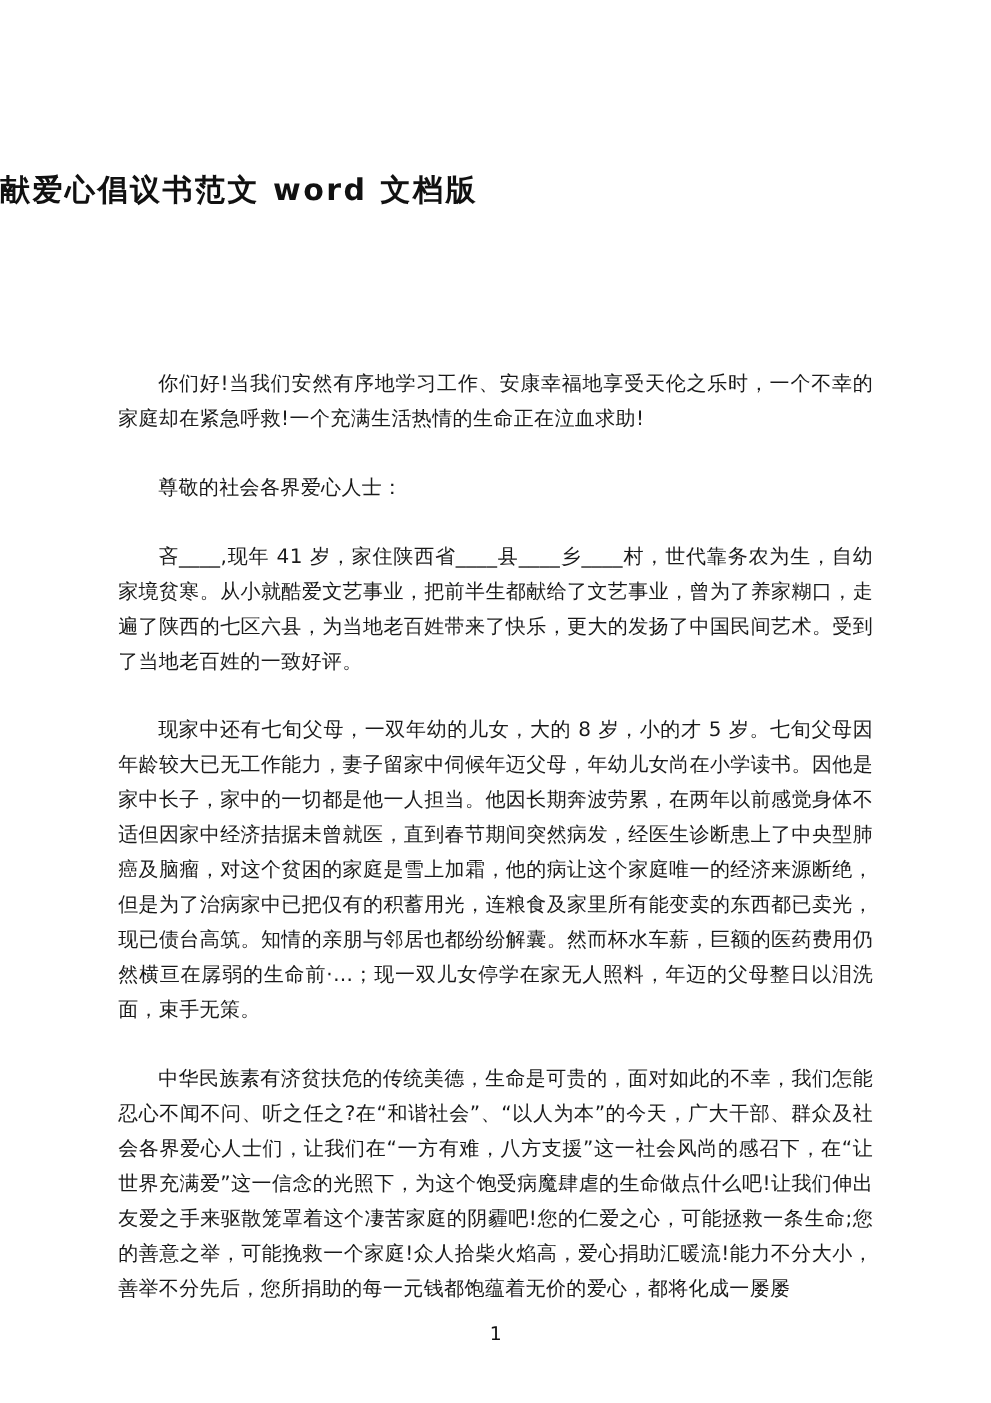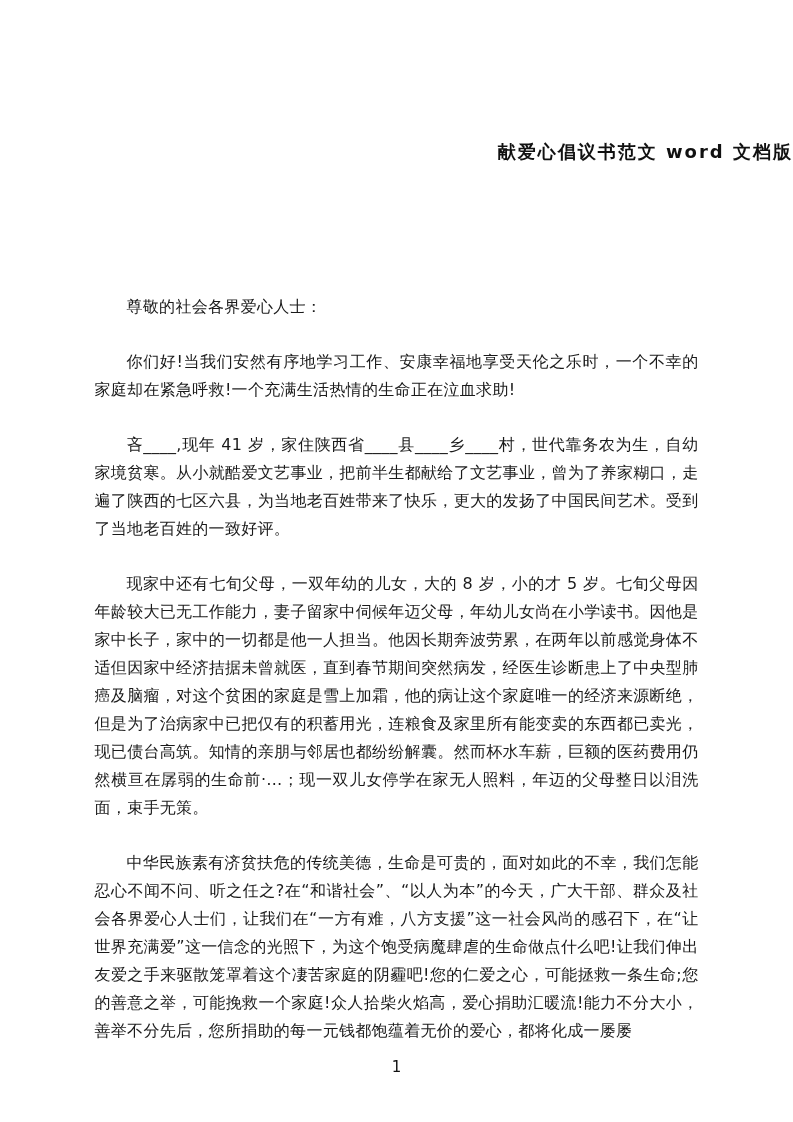--- a/index.html
+++ b/index.html
@@ -13,22 +13,22 @@
     height: 1122px;
     background: #ffffff;
     color: #1a1a1a;
     font-family: "DejaVu Sans", "Liberation Sans", sans-serif;
     overflow: hidden;
     box-sizing: border-box;
   }
   .doc-title {
     margin: 0;
     padding-top: 136px;
-    text-align: right;
-    font-size: 18px;
+    text-align: left;
+    font-size: 24px;
     line-height: 32px;
     font-weight: 700;
     letter-spacing: 2px;
     color: #111111;
   }
   .doc-body {
     width: 604px;
     margin: 0 auto;
     padding-top: 125px;
   }
@@ -52,22 +52,22 @@
   }
 </style>
 </head>
 <body>
 
 <div class="page">
 
   <h1 class="doc-title">献爱心倡议书范文 word 文档版</h1>
 
   <div class="doc-body">
+    <p class="para">你们好!当我们安然有序地学习工作、安康幸福地享受天伦之乐时，一个不幸的家庭却在紧急呼救!一个充满生活热情的生命正在泣血求助!</p>
     <p class="para">尊敬的社会各界爱心人士：</p>
-    <p class="para">你们好!当我们安然有序地学习工作、安康幸福地享受天伦之乐时，一个不幸的家庭却在紧急呼救!一个充满生活热情的生命正在泣血求助!</p>
     <p class="para">吝____,现年 41 岁，家住陕西省____县____乡____村，世代靠务农为生，自幼家境贫寒。从小就酷爱文艺事业，把前半生都献给了文艺事业，曾为了养家糊口，走遍了陕西的七区六县，为当地老百姓带来了快乐，更大的发扬了中国民间艺术。受到了当地老百姓的一致好评。</p>
     <p class="para">现家中还有七旬父母，一双年幼的儿女，大的 8 岁，小的才 5 岁。七旬父母因年龄较大已无工作能力，妻子留家中伺候年迈父母，年幼儿女尚在小学读书。因他是家中长子，家中的一切都是他一人担当。他因长期奔波劳累，在两年以前感觉身体不适但因家中经济拮据未曾就医，直到春节期间突然病发，经医生诊断患上了中央型肺癌及脑瘤，对这个贫困的家庭是雪上加霜，他的病让这个家庭唯一的经济来源断绝，但是为了治病家中已把仅有的积蓄用光，连粮食及家里所有能变卖的东西都已卖光，现已债台高筑。知情的亲朋与邻居也都纷纷解囊。然而杯水车薪，巨额的医药费用仍然横亘在孱弱的生命前·…；现一双儿女停学在家无人照料，年迈的父母整日以泪洗面，束手无策。</p>
     <p class="para">中华民族素有济贫扶危的传统美德，生命是可贵的，面对如此的不幸，我们怎能忍心不闻不问、听之任之?在“和谐社会”、“以人为本”的今天，广大干部、群众及社会各界爱心人士们，让我们在“一方有难，八方支援”这一社会风尚的感召下，在“让世界充满爱”这一信念的光照下，为这个饱受病魔肆虐的生命做点什么吧!让我们伸出友爱之手来驱散笼罩着这个凄苦家庭的阴霾吧!您的仁爱之心，可能拯救一条生命;您的善意之举，可能挽救一个家庭!众人拾柴火焰高，爱心捐助汇暖流!能力不分大小，善举不分先后，您所捐助的每一元钱都饱蕴着无价的爱心，都将化成一屡屡</p>
   </div>
 
   <div class="page-number">1</div>
 
 </div>
 
 </body></html>

